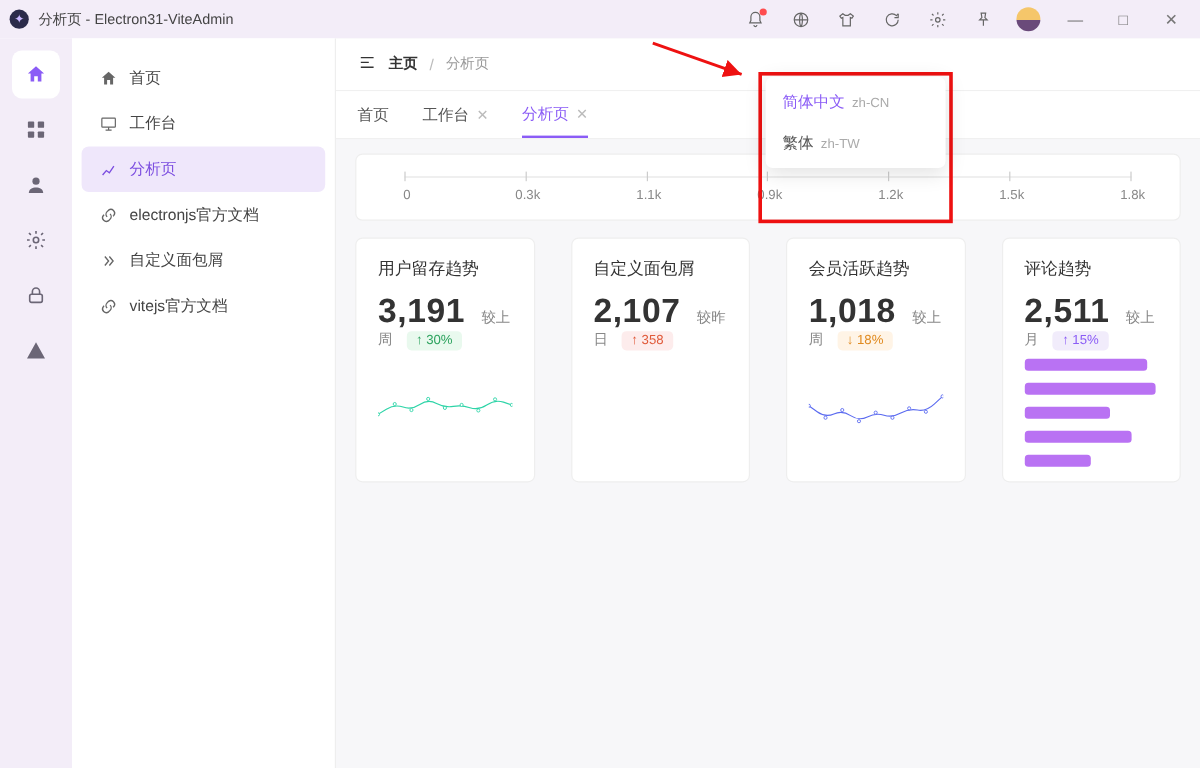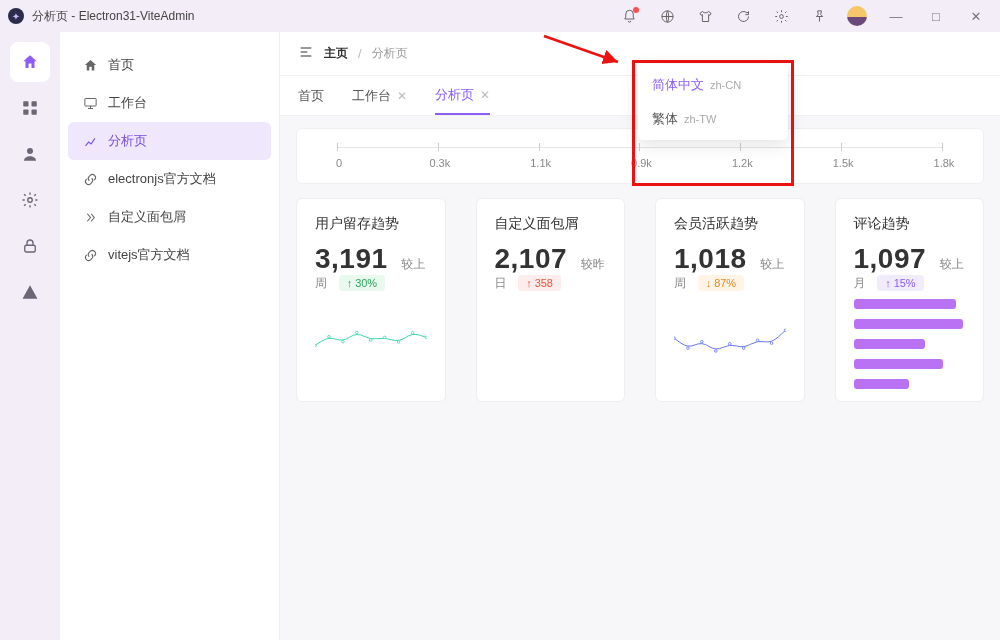--- a/index.html
+++ b/index.html
@@ -322,40 +322,40 @@
                 <div class="bar" style="height: 90%; background: rgb(45, 212, 167);"></div>
               </div>
             </div>
         </div>
 
         <div class="card">
           <h3>会员活跃趋势</h3>
           <div>
             <span class="val">1,018</span>
             <span class="sub">较上周</span>
-            <span class="badge down-or">↓ <span>87%</span></span>
+            <span class="badge down-or">↓ <span>18%</span></span>
           </div>
           <div class="chartzone"><svg id="spark2" viewBox="0 0 300 96" width="100%" height="100%">
                 <path d="M0,40.32000000000001 Q0,40.32000000000001 18.75,53.760000000000005 Q37.5,67.2 56.25,58.56 Q75,49.92 93.75,62.4 Q112.5,74.88 131.25,65.28 Q150,55.68 168.75,61.44 Q187.5,67.2 206.25,56.64 Q225,46.08 243.75,49.92 Q262.5,53.76 281.25,36.47999999999999 T300,19.19999999999999" fill="none" stroke="#5b6bf0" stroke-width="2.5"></path>
                 <circle cx="0" cy="40.32000000000001" r="3.5" fill="#fff" stroke="#5b6bf0" stroke-width="2"></circle>
                 <circle cx="37.5" cy="67.2" r="3.5" fill="#fff" stroke="#5b6bf0" stroke-width="2"></circle>
                 <circle cx="75" cy="49.92" r="3.5" fill="#fff" stroke="#5b6bf0" stroke-width="2"></circle>
                 <circle cx="112.5" cy="74.88" r="3.5" fill="#fff" stroke="#5b6bf0" stroke-width="2"></circle>
                 <circle cx="150" cy="55.68" r="3.5" fill="#fff" stroke="#5b6bf0" stroke-width="2"></circle>
                 <circle cx="187.5" cy="67.2" r="3.5" fill="#fff" stroke="#5b6bf0" stroke-width="2"></circle>
                 <circle cx="225" cy="46.08" r="3.5" fill="#fff" stroke="#5b6bf0" stroke-width="2"></circle>
                 <circle cx="262.5" cy="53.76" r="3.5" fill="#fff" stroke="#5b6bf0" stroke-width="2"></circle>
                 <circle cx="300" cy="19.19999999999999" r="3.5" fill="#fff" stroke="#5b6bf0" stroke-width="2"></circle>
               </svg></div>
         </div>
 
         <div class="card">
           <h3>评论趋势</h3>
           <div>
-            <span class="val">1,097</span>
+            <span class="val">2,511</span>
             <span class="sub">较上月</span>
             <span class="badge up-pur">↑ <span>15%</span></span>
           </div>
           <div class="chartzone">
               <div class="hbars" id="hbars1">
                 <div class="hbar" style="width: 92%;"></div>
                 <div class="hbar" style="width: 98%;"></div>
                 <div class="hbar" style="width: 64%;"></div>
                 <div class="hbar" style="width: 80%;"></div>
                 <div class="hbar" style="width: 50%;"></div>

